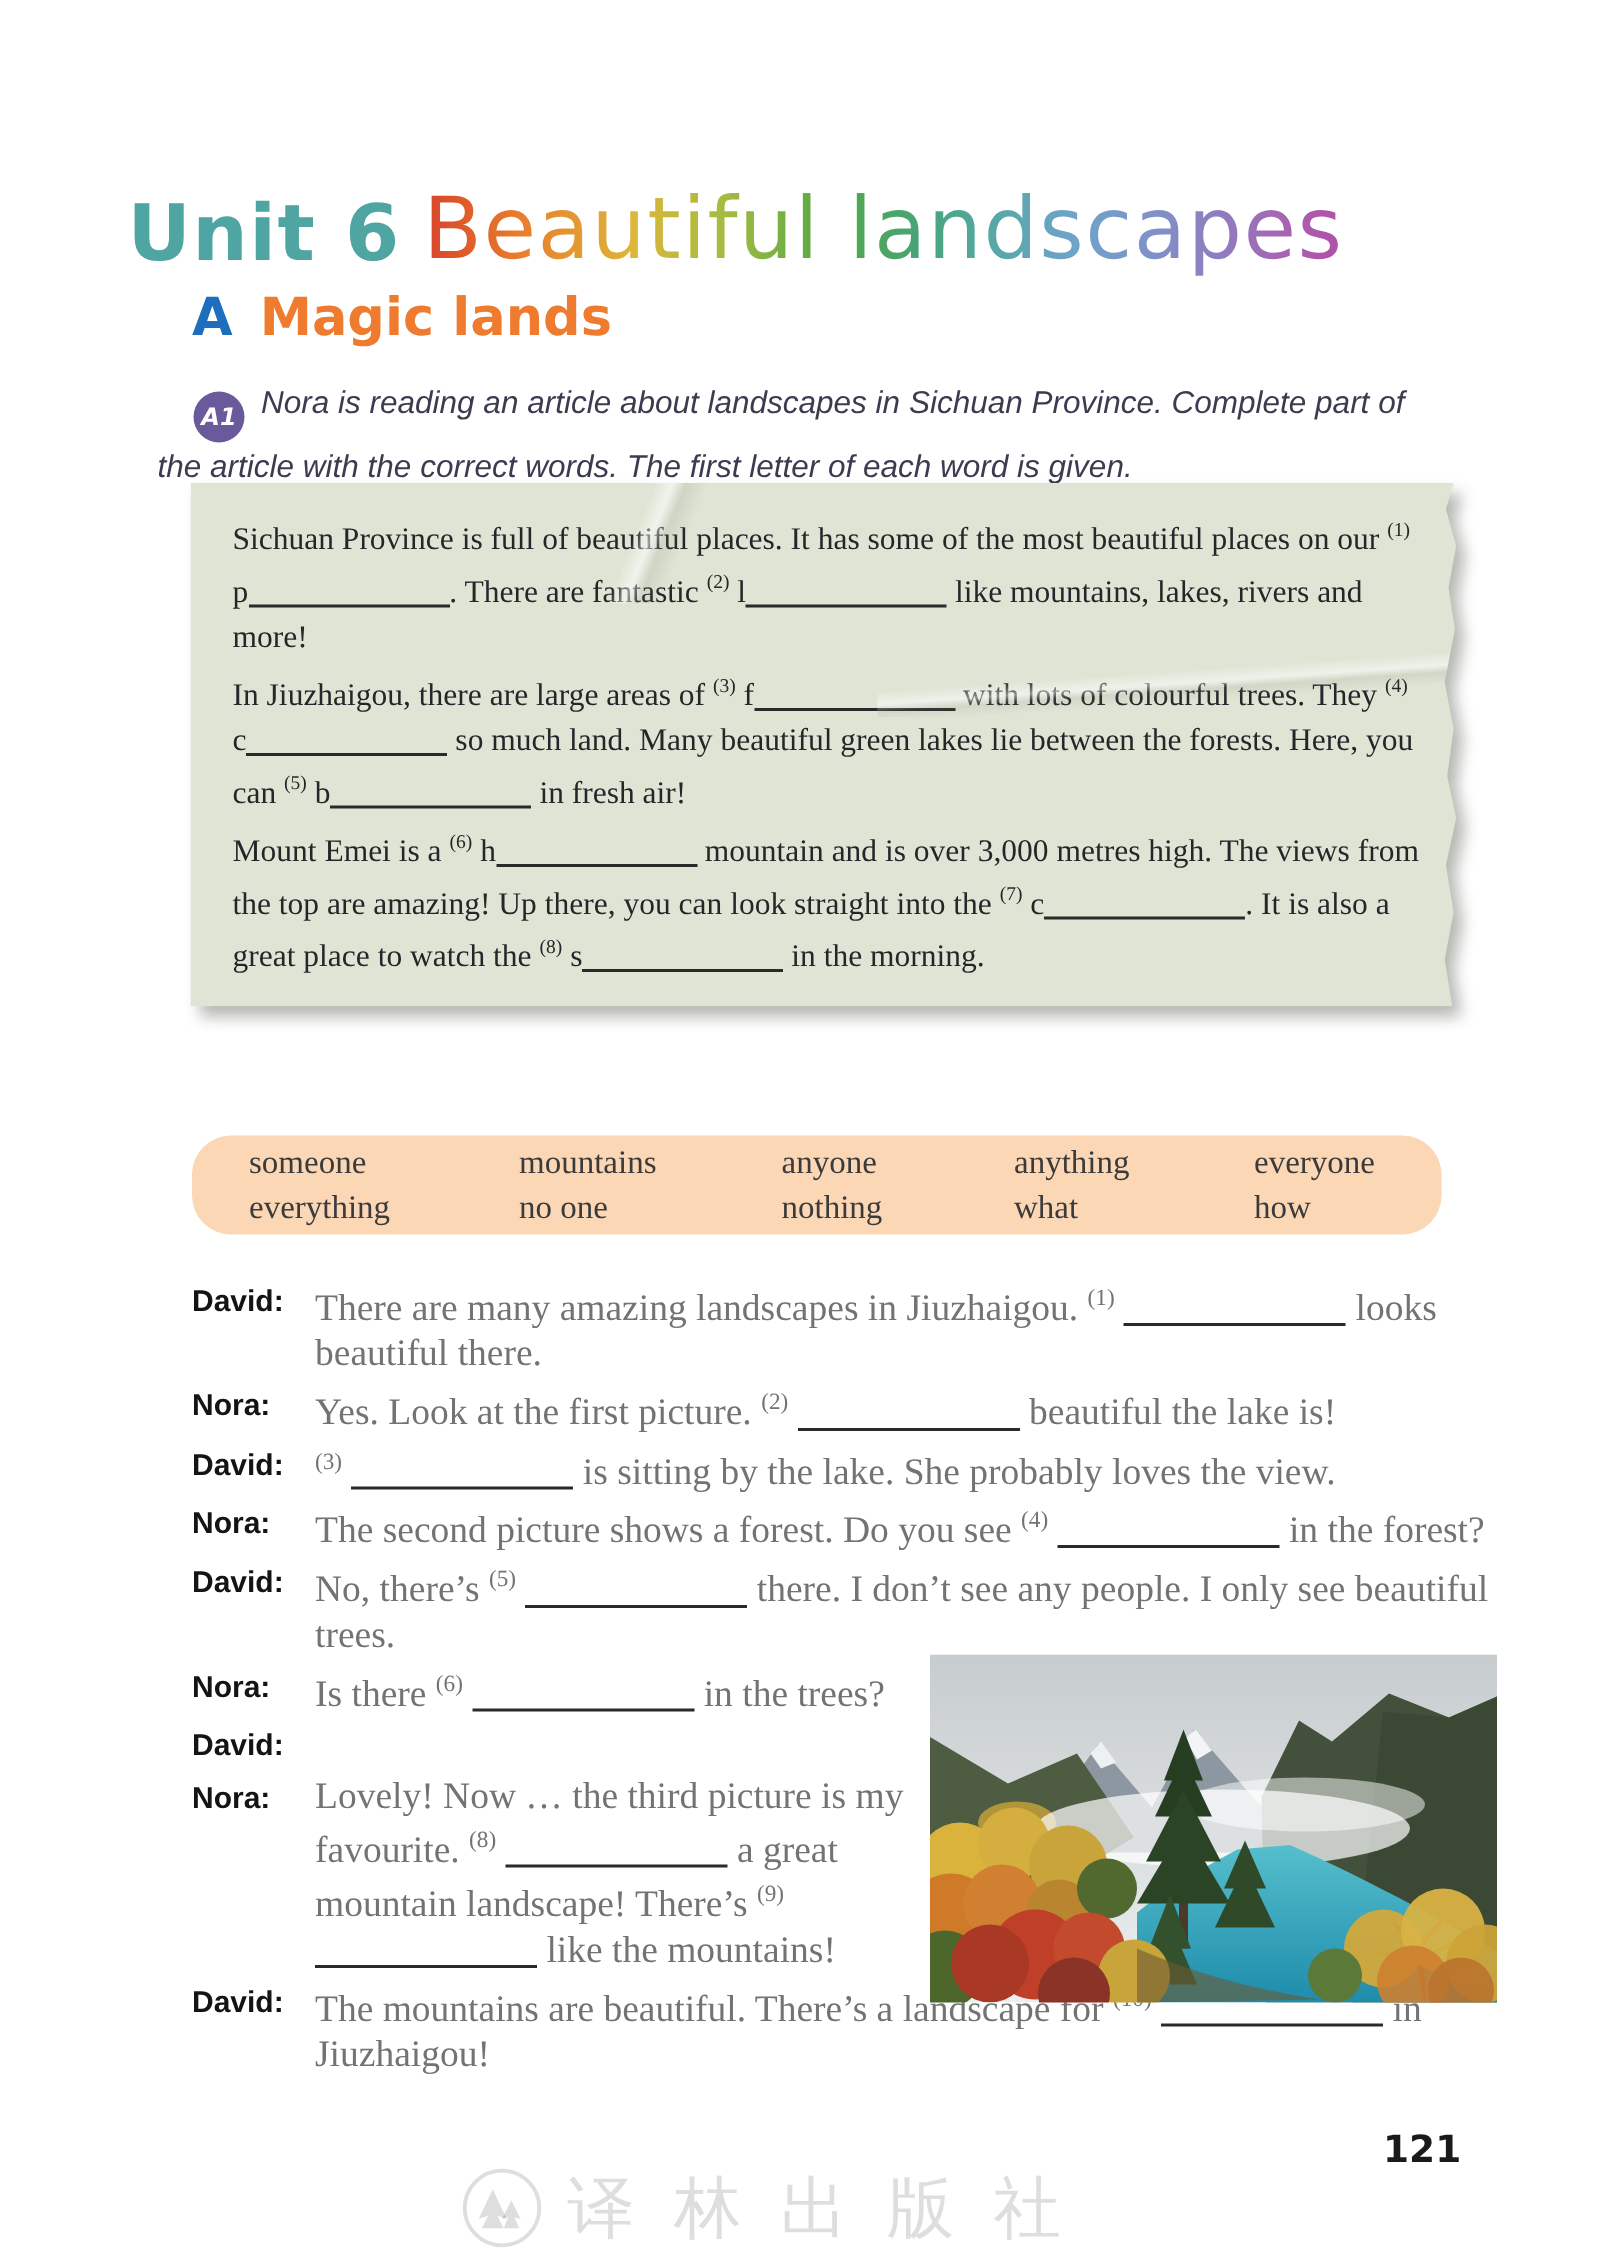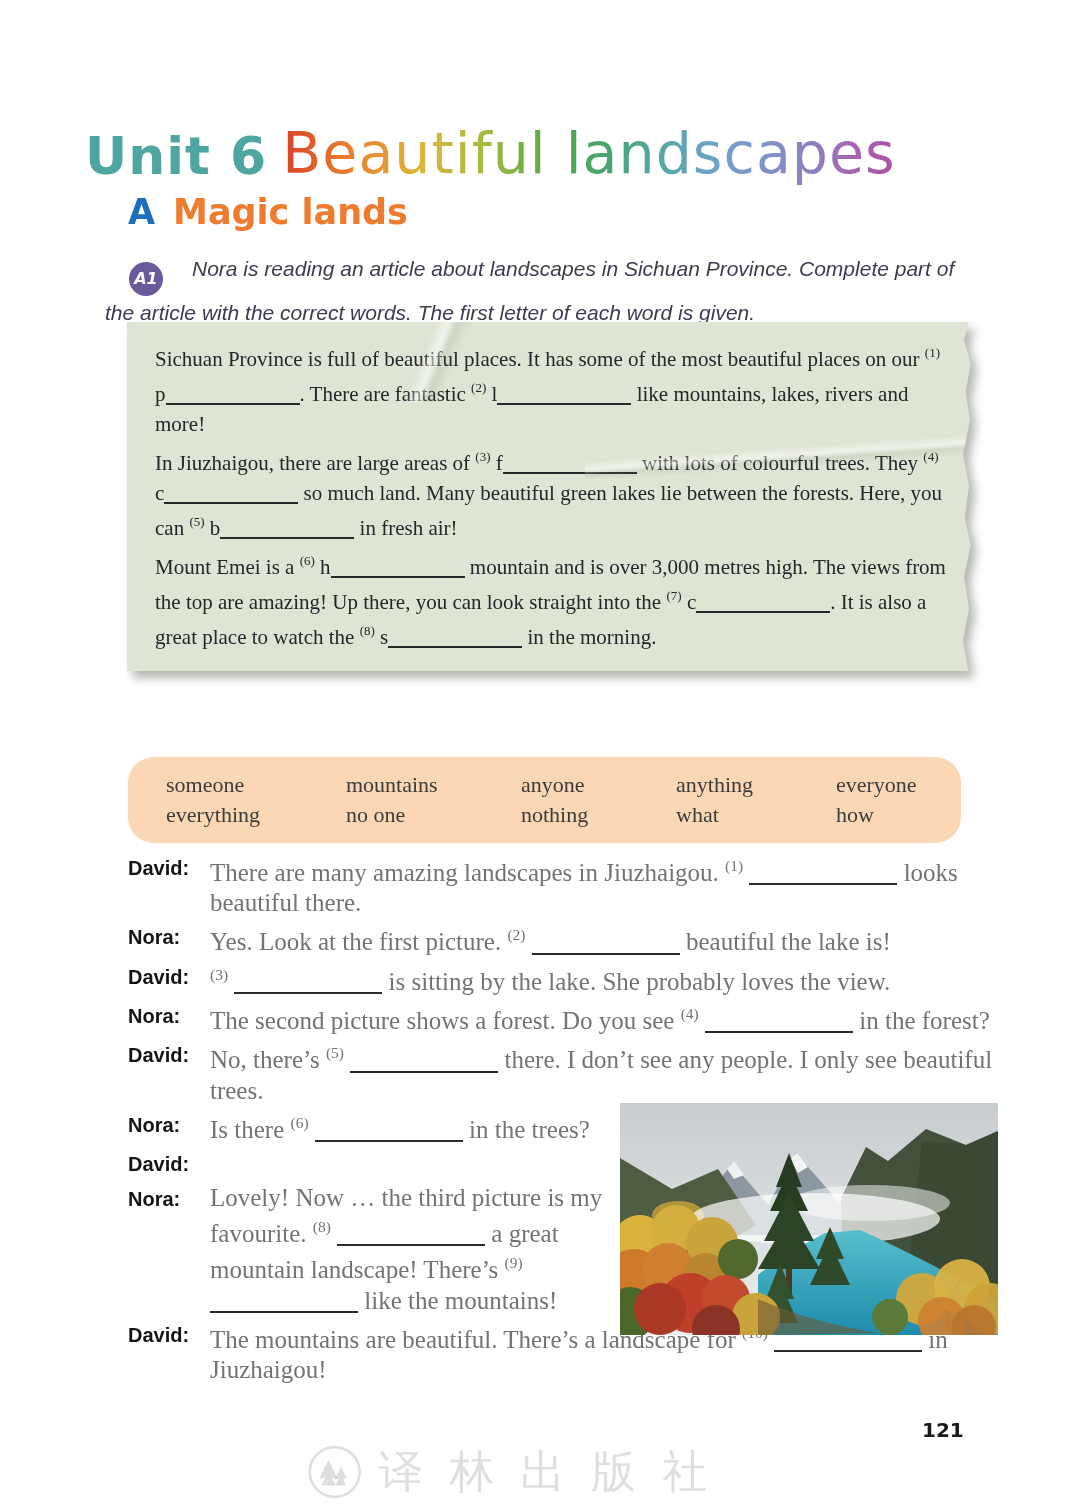--- a/index.html
+++ b/index.html
@@ -36,21 +36,21 @@
     position:absolute; left:105px; width:852px;
     font-family:"Liberation Sans", sans-serif; font-style:italic;
     font-size:21px; line-height:33px; color:#3c3c50; text-indent:24px;
   }
   .instr-a1 { top:252px; }
   .instr-a2 { top:682px; }
   .badge {
     display:inline-flex; justify-content:center; align-items:center;
     width:34px; height:34px; border-radius:50%; background:#6a5a9c;
     color:#fff; font-family:"DejaVu Sans", sans-serif; font-weight:bold; font-style:italic;
-    font-size:16px; margin-right:29px; vertical-align:-8px; text-indent:0;
+    font-size:16px; margin-right:11px; vertical-align:-8px; text-indent:0;
   }
 
   
   .paper-wrap { position:absolute; top:322px; left:127px; width:848px;
     filter: drop-shadow(6px 7px 5px rgba(90,95,85,.45)); }
   .paper {
     position:relative; background:#dfe5d5; padding:13px 24px 15px 28px;
     clip-path: polygon(0 0, 99.3% 0, 98.7% 5%, 99.5% 12%, 98.9% 20%, 99.4% 28%, 98.6% 38%,
       99.3% 47%, 98.8% 56%, 99.5% 64%, 98.7% 73%, 99.3% 82%, 98.6% 91%, 99.2% 100%, 0 100%);
   }
@@ -61,42 +61,42 @@
   .apara { font-size:21px; line-height:30px; margin:4px 0; color:#26262a; }
   sup { font-size:0.62em; position:relative; top:-1px; vertical-align:super; }
   .blank {
     display:inline-block; width:148px; height:1em;
     border-bottom:2px solid #2a2a2a; margin-bottom:-4px;
   }
   .paper .blank { width:134px; }
 
   
   .word-box {
-    position:absolute; top:757px; left:128px; width:833px; height:86px;
+    position:absolute; top:757px; left:128px; width:833px; height:66px;
     background:#fbd7b5; border-radius:26px;
     display:grid; grid-template-columns: 180px 175px 155px 160px 1fr;
     align-content:center; row-gap:0; padding:10px 8px 10px 38px;
     font-size:22px; line-height:30px; color:#3b3b3b;
   }
 
   
   .dialogue { position:absolute; top:852px; left:128px; width:872px; }
   .drow { display:flex; margin-bottom:3px; }
   .spk { width:82px; flex:0 0 82px; font-family:"Liberation Sans", sans-serif; font-weight:bold;
     font-size:20px; line-height:32px; color:#141414; }
   .txt { flex:1; font-size:25px; line-height:30px; color:#737373; }
   .drow.narrow .txt { max-width:402px; }
 
   
   .photo { position:absolute; top:1103px; left:620px; width:378px; height:232px; z-index:3; }
   .photo svg { display:block; width:100%; height:100%; }
 
   
   .page-number { position:absolute; top:1418px; left:922px;
-    font-family:"DejaVu Sans", sans-serif; font-weight:bold; font-size:20px; color:#1a1a1a; }
+    font-family:"DejaVu Sans", sans-serif; font-weight:bold; font-size:25px; color:#1a1a1a; }
   .watermark { position:absolute; top:1442px; left:50%; transform:translateX(-53%);
     display:flex; align-items:center; color:rgba(0,0,0,0.13); }
   .watermark-logo { width:56px; height:56px; margin-right:16px; }
   .watermark-text { font-family:"Liberation Serif", serif; font-size:45px; letter-spacing:26px; white-space:nowrap; }
 </style>
 </head>
 <body>
 
 <div class="page">
 

